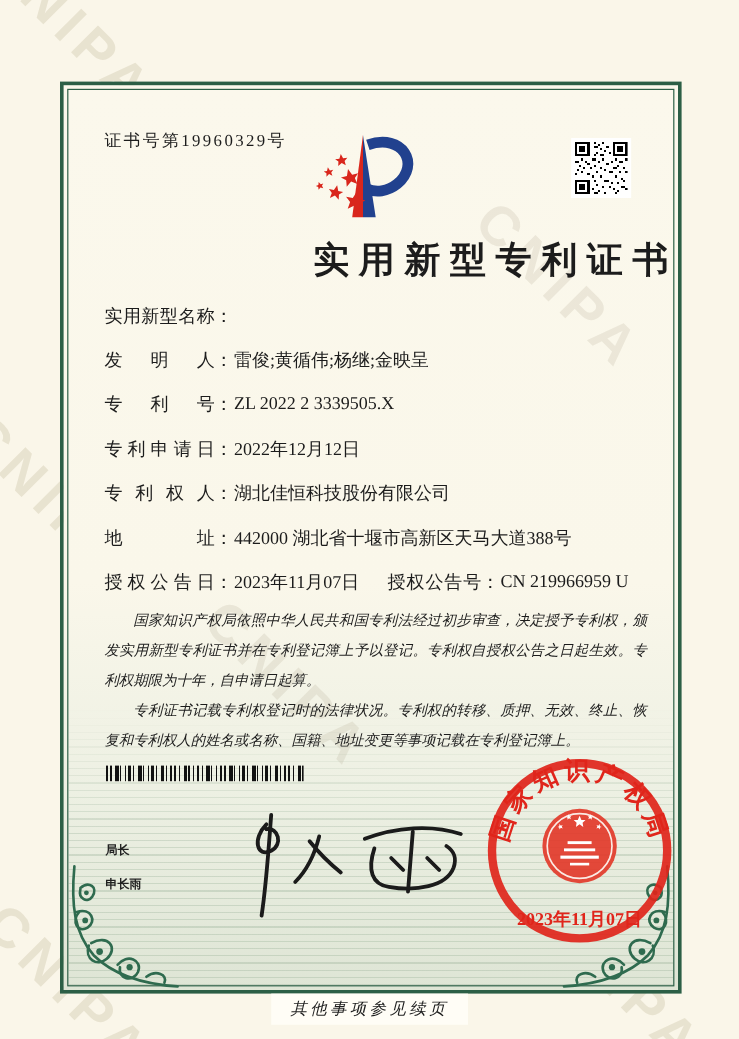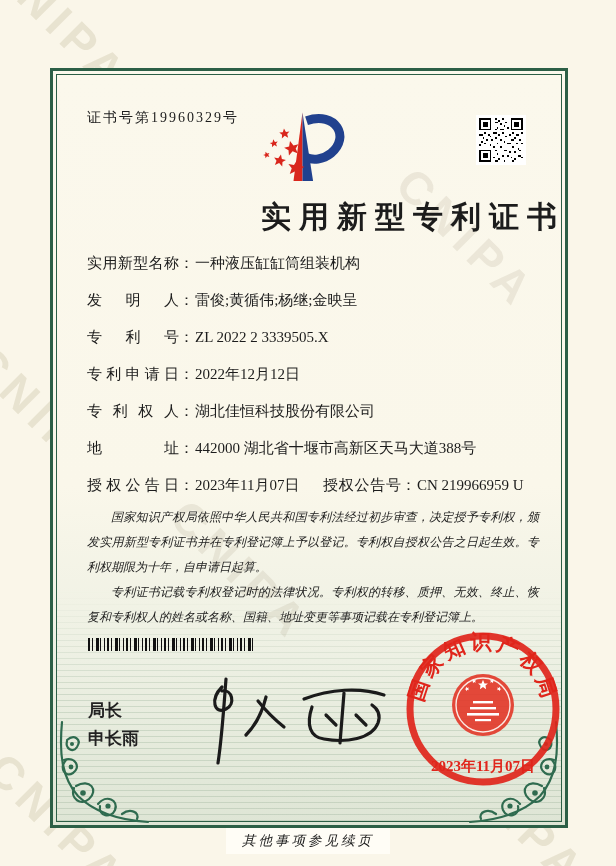--- a/index.html
+++ b/index.html
@@ -74,21 +74,21 @@
   
   .barcode{
     position:absolute;left:35px;top:567px;width:165px;height:13px;z-index:3;
     background:repeating-linear-gradient(90deg,
       #111 0 2px,transparent 2px 4px,#111 4px 5px,transparent 5px 8px,
       #111 8px 11px,transparent 11px 12px,#111 12px 13px,transparent 13px 16px,
       #111 16px 17px,transparent 17px 19px);
   }
   .signer{
     position:absolute;left:35px;top:626px;z-index:3;
-    font-family:Liberation Sans, sans-serif;font-size:17px;font-weight:600;
+    font-family:Liberation Mono, monospace;font-size:10px;font-weight:600;
     line-height:28px;color:#222;
   }
   .signature{position:absolute;left:135px;top:600px;width:210px;height:100px;z-index:3;}
 
   
   .seal{position:absolute;left:342px;top:550px;width:176px;height:176px;z-index:4;}
 
   
   .pagenum{position:absolute;left:0;right:0;top:724px;text-align:center;font-size:12.5px;z-index:3;}
   .flourish{position:absolute;bottom:1px;width:96px;height:108px;z-index:2;pointer-events:none;}
@@ -213,21 +213,20 @@
       </g>
     </svg>
   </div>
 
   <div class="title">实用新型专利证书</div>
 
   <div class="fields">
     <div class="row">
       <span class="flabel">实用新型名称</span>
         <span class="colon">：</span>
-        <span class="fvalue">一种液压缸缸筒组装机构</span>
     </div>
     <div class="row">
       <span class="flabel">发明人</span>
         <span class="colon">：</span>
         <span class="fvalue">雷俊;黄循伟;杨继;金映呈</span>
     </div>
     <div class="row">
       <span class="flabel">专利号</span>
         <span class="colon">：</span>
         <span class="fvalue">ZL 2022 2 3339505.X</span>

